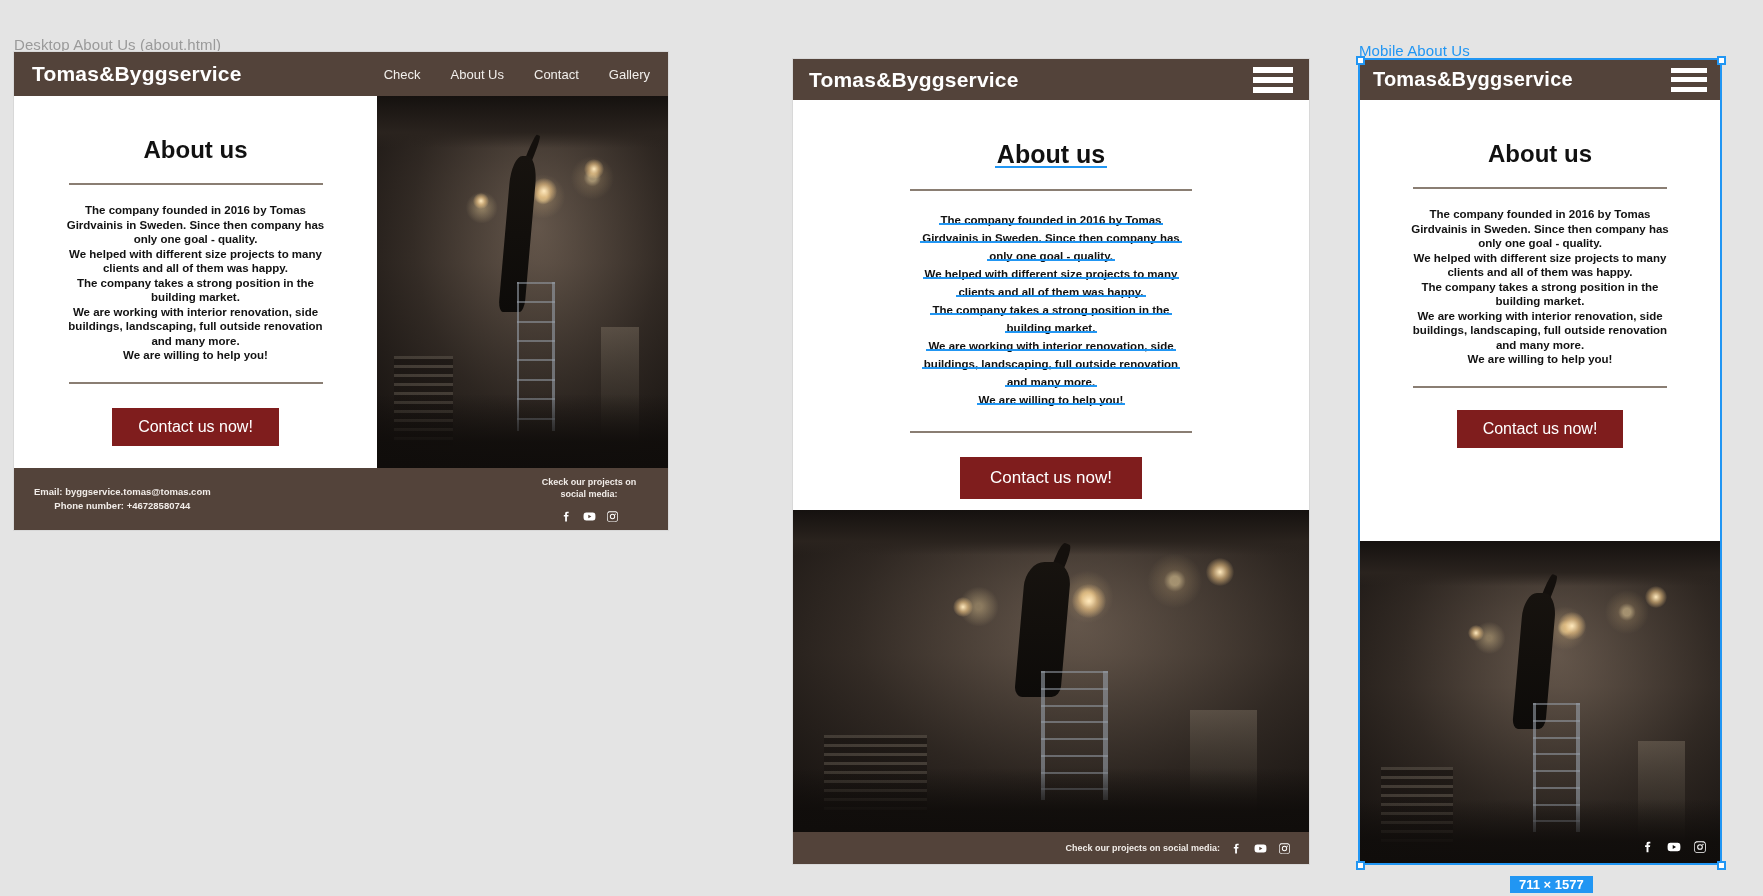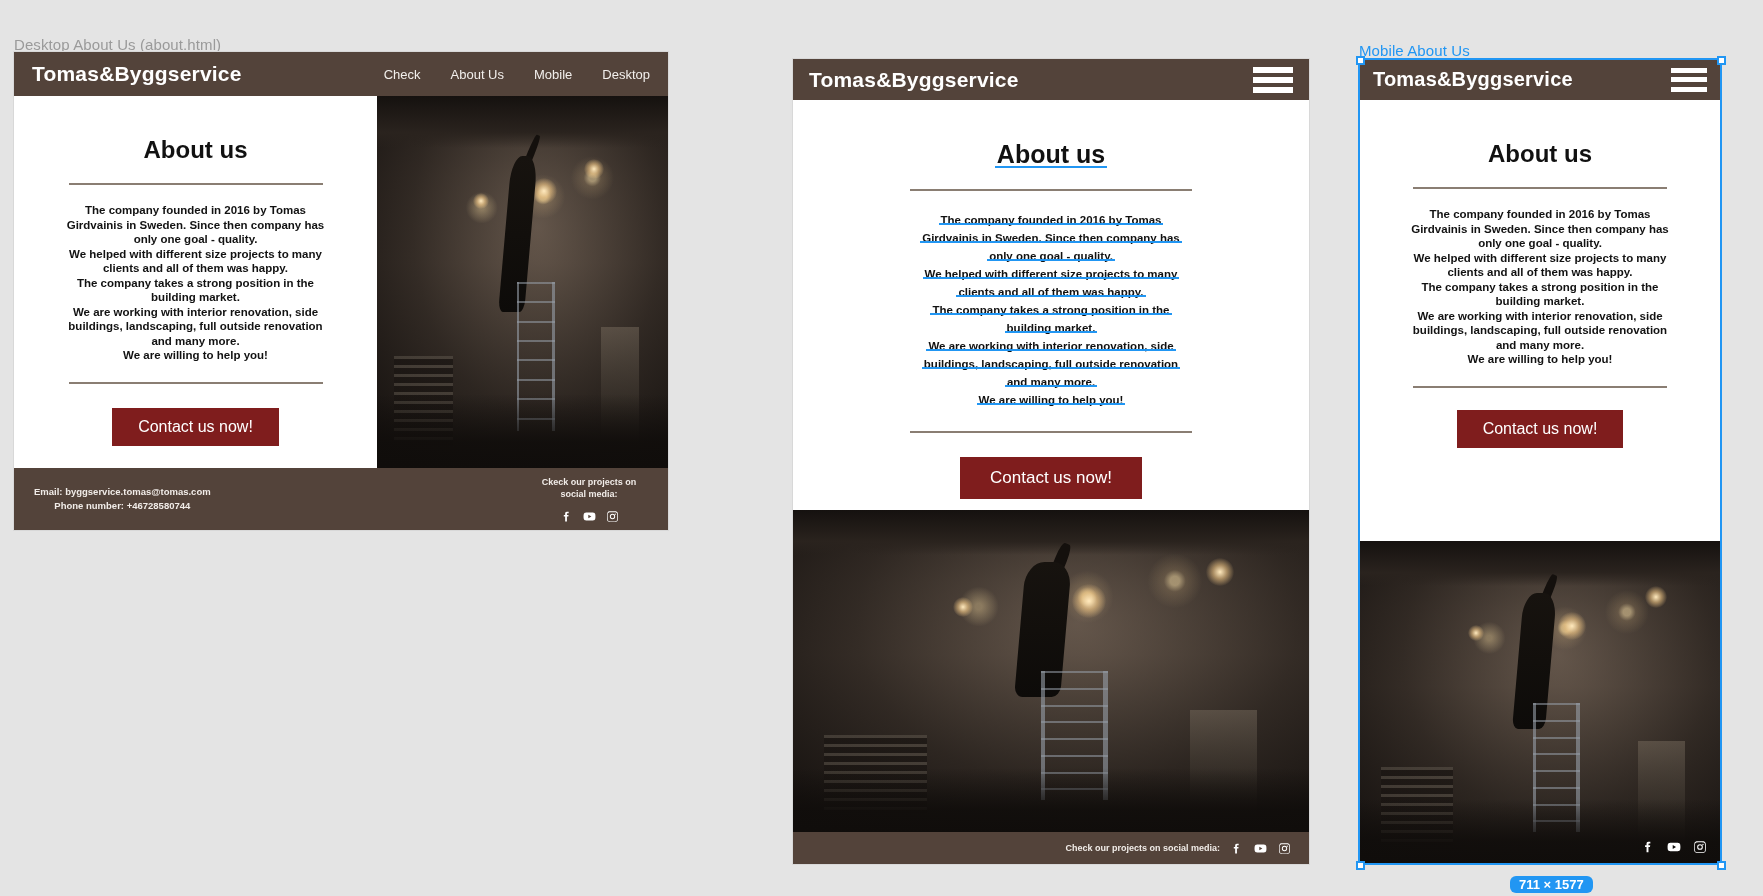--- a/index.html
+++ b/index.html
@@ -122,39 +122,39 @@
   
   .sel-border { position: absolute; border: 2px solid #2196f3; pointer-events: none; }
   .sel-handle {
     position: absolute; width: 9px; height: 9px;
     background: #ffffff; border: 2px solid #2196f3;
   }
   .size-badge {
     position: absolute;
     background: #2196f3; color: #ffffff;
     font-size: 13px; font-weight: bold;
-    padding: 1px 9px; border-radius: 6px; white-space: nowrap;
+    padding: 1px 9px; border-radius: 0; white-space: nowrap;
   }
 </style>
 </head>
 <body>
 
 <div class="canvas">
 
   <div class="frame-label" style="left:14px; top:17px;">Desktop  About Us (about.html)</div>
 
   <div style="position:absolute; left:14px; top:33px; width:654px; height:478px; background:#fff; box-shadow:0 0 0 1px #d8d8d8;">
 
     <div class="bar" style="height:44px; padding:0 18px;">
       <div class="brand" style="font-size:21px;">Tomas&amp;Byggservice</div>
       <nav class="navlinks" style="font-size:13px;">
         <a href="#">Check</a>
         <a href="#">About Us</a>
-        <a href="#">Mobile</a>
-        <a href="#">Desktop</a>
+        <a href="#">Contact</a>
+        <a href="#">Gallery</a>
       </nav>
     </div>
 
     <div style="display:flex; height:372px;">
 
       <div class="page col-text" style="width:363px; padding:24px 36px 0;">
         <div class="heading" style="font-size:24px; margin-top:16px;">About us</div>
         <div class="rule" style="width:254px; height:2px; margin-top:19px;"></div>
         <div class="body-copy" style="font-size:11.5px; line-height:14.5px; margin-top:18px;">
           <span class="ln">The company founded in 2016 by Tomas</span>

